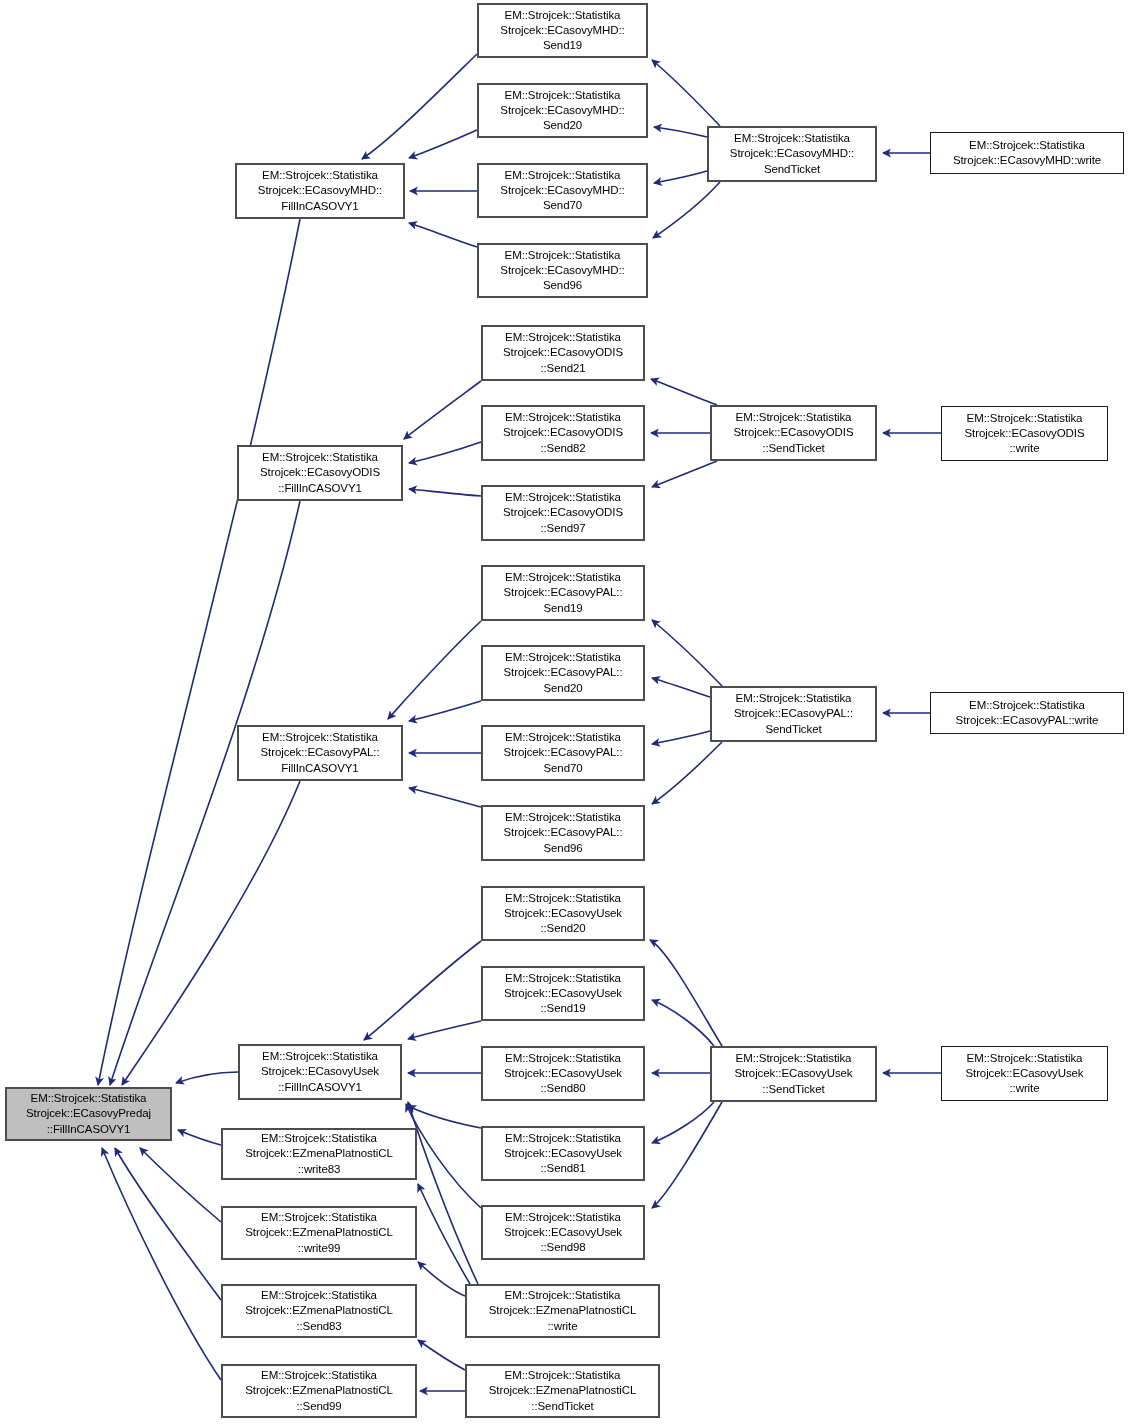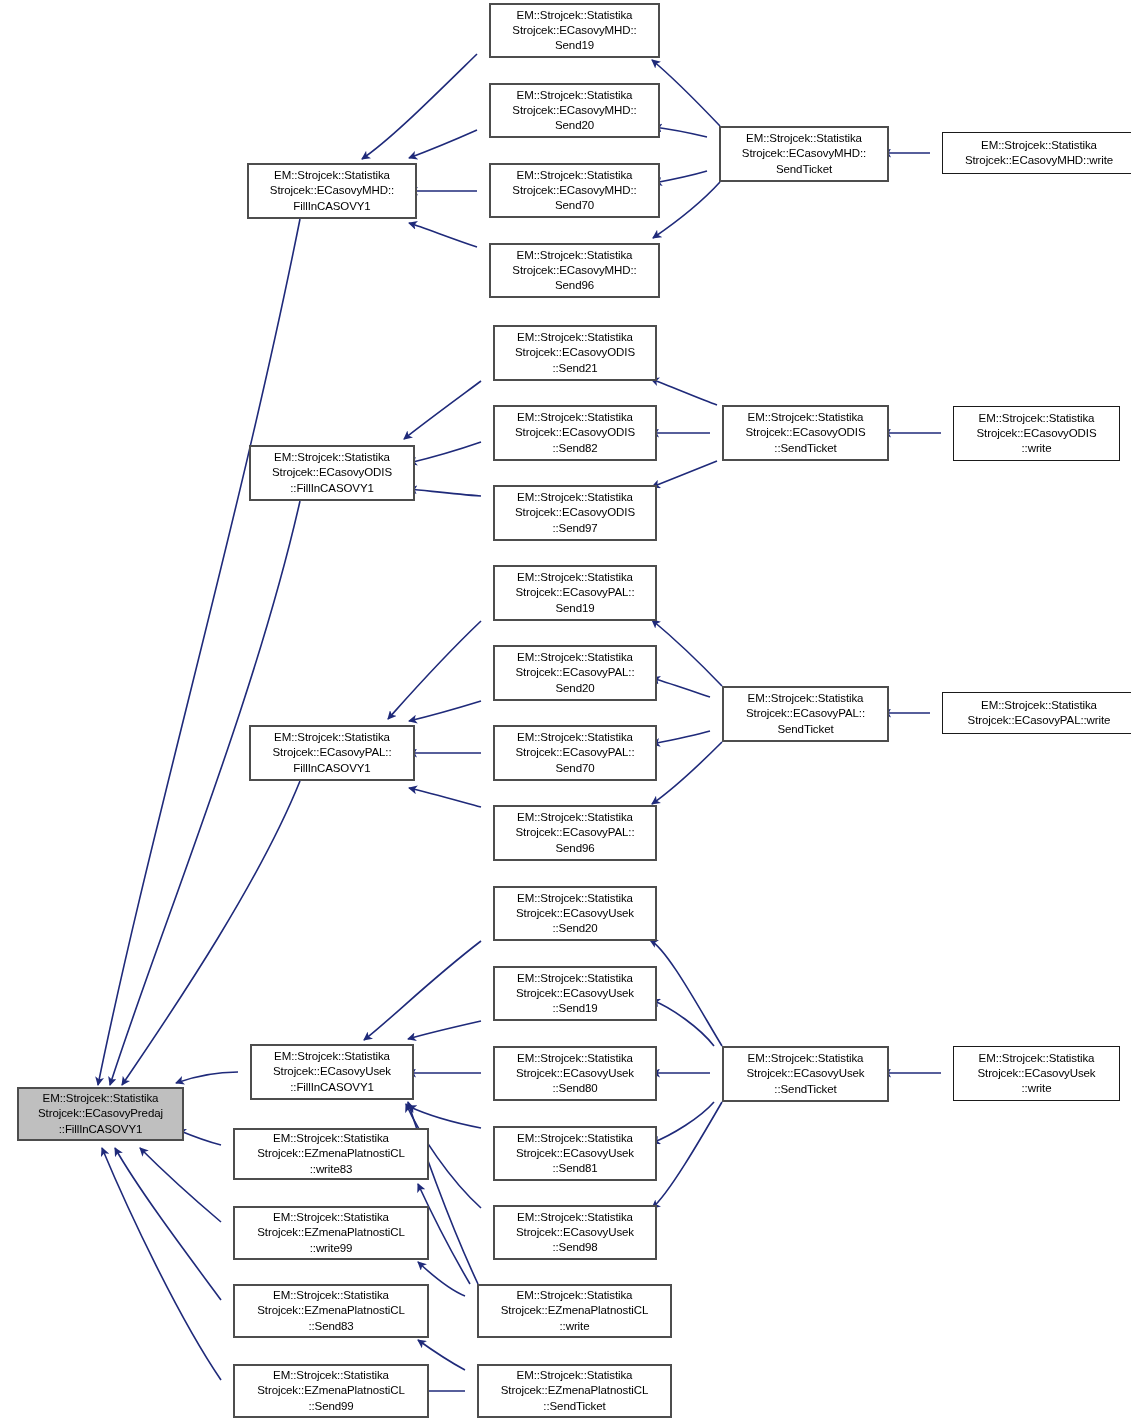--- a/index.html
+++ b/index.html
@@ -20,21 +20,20 @@
     align-items:center;
     justify-content:center;
     text-align:center;
     font-size:11.5px;
     line-height:1.32;
     color:#000000;
     letter-spacing:-0.1px;
     z-index:5;
     white-space:pre-line;
     padding:1px 3px;
-    margin-left:12px;
   }
   .node.thin{
     border:1px solid #1a1a1a;
   }
   .node.highlight{
     background:#bfbfbf;
   }
   .node .label{display:block;width:100%;}
 </style>
 </head>

